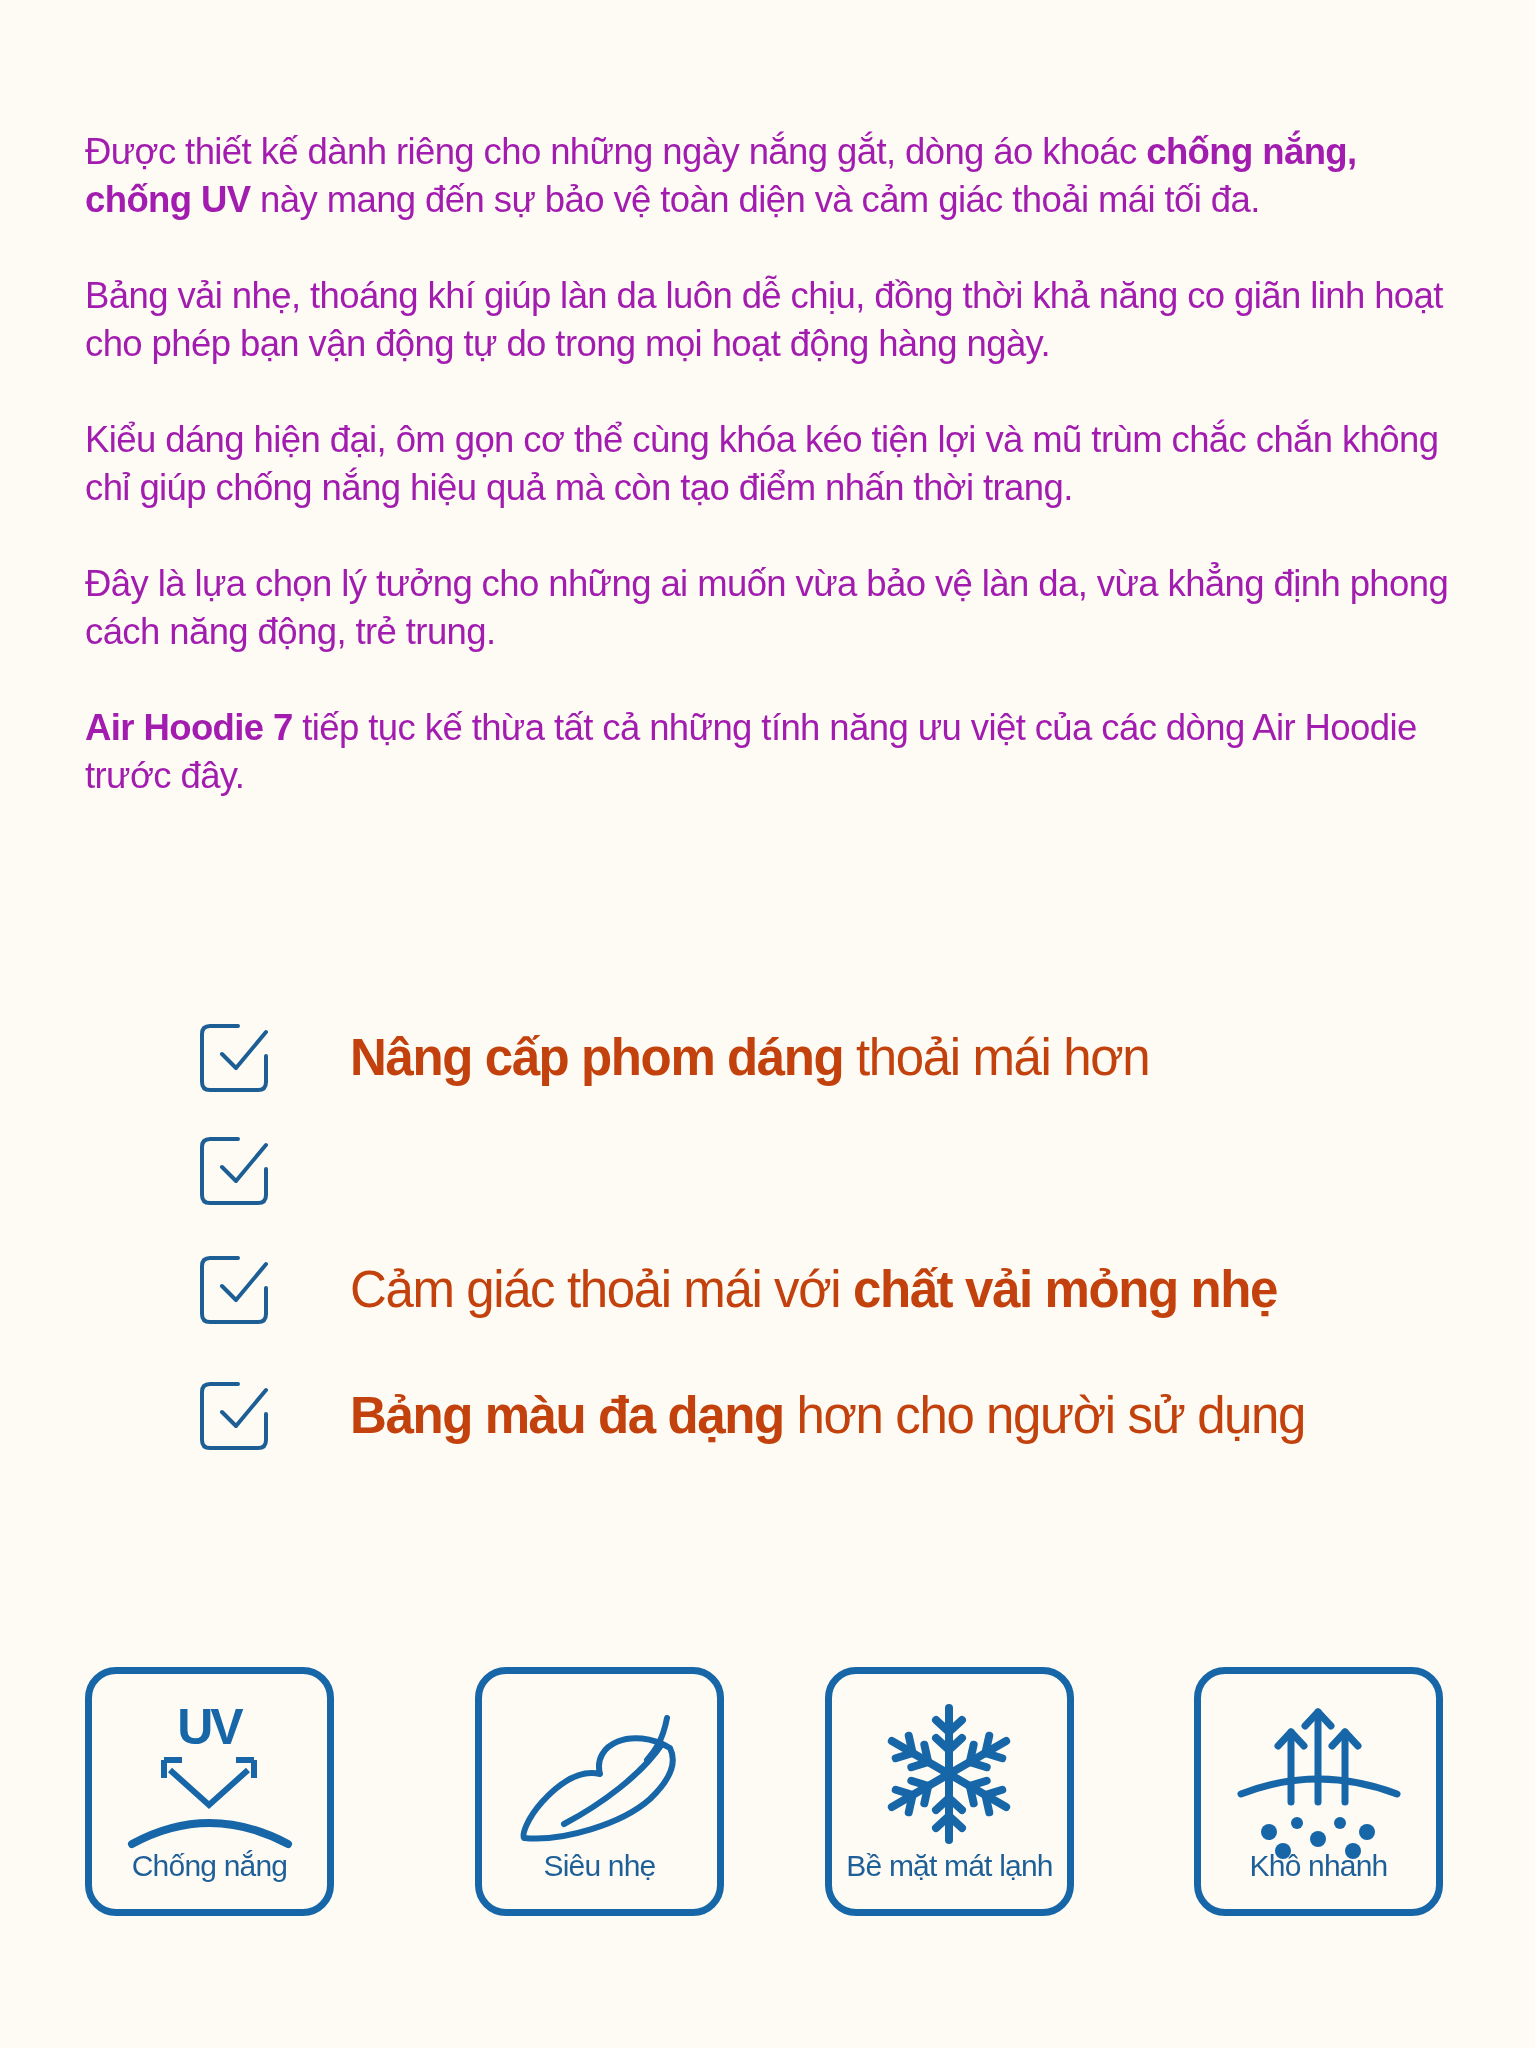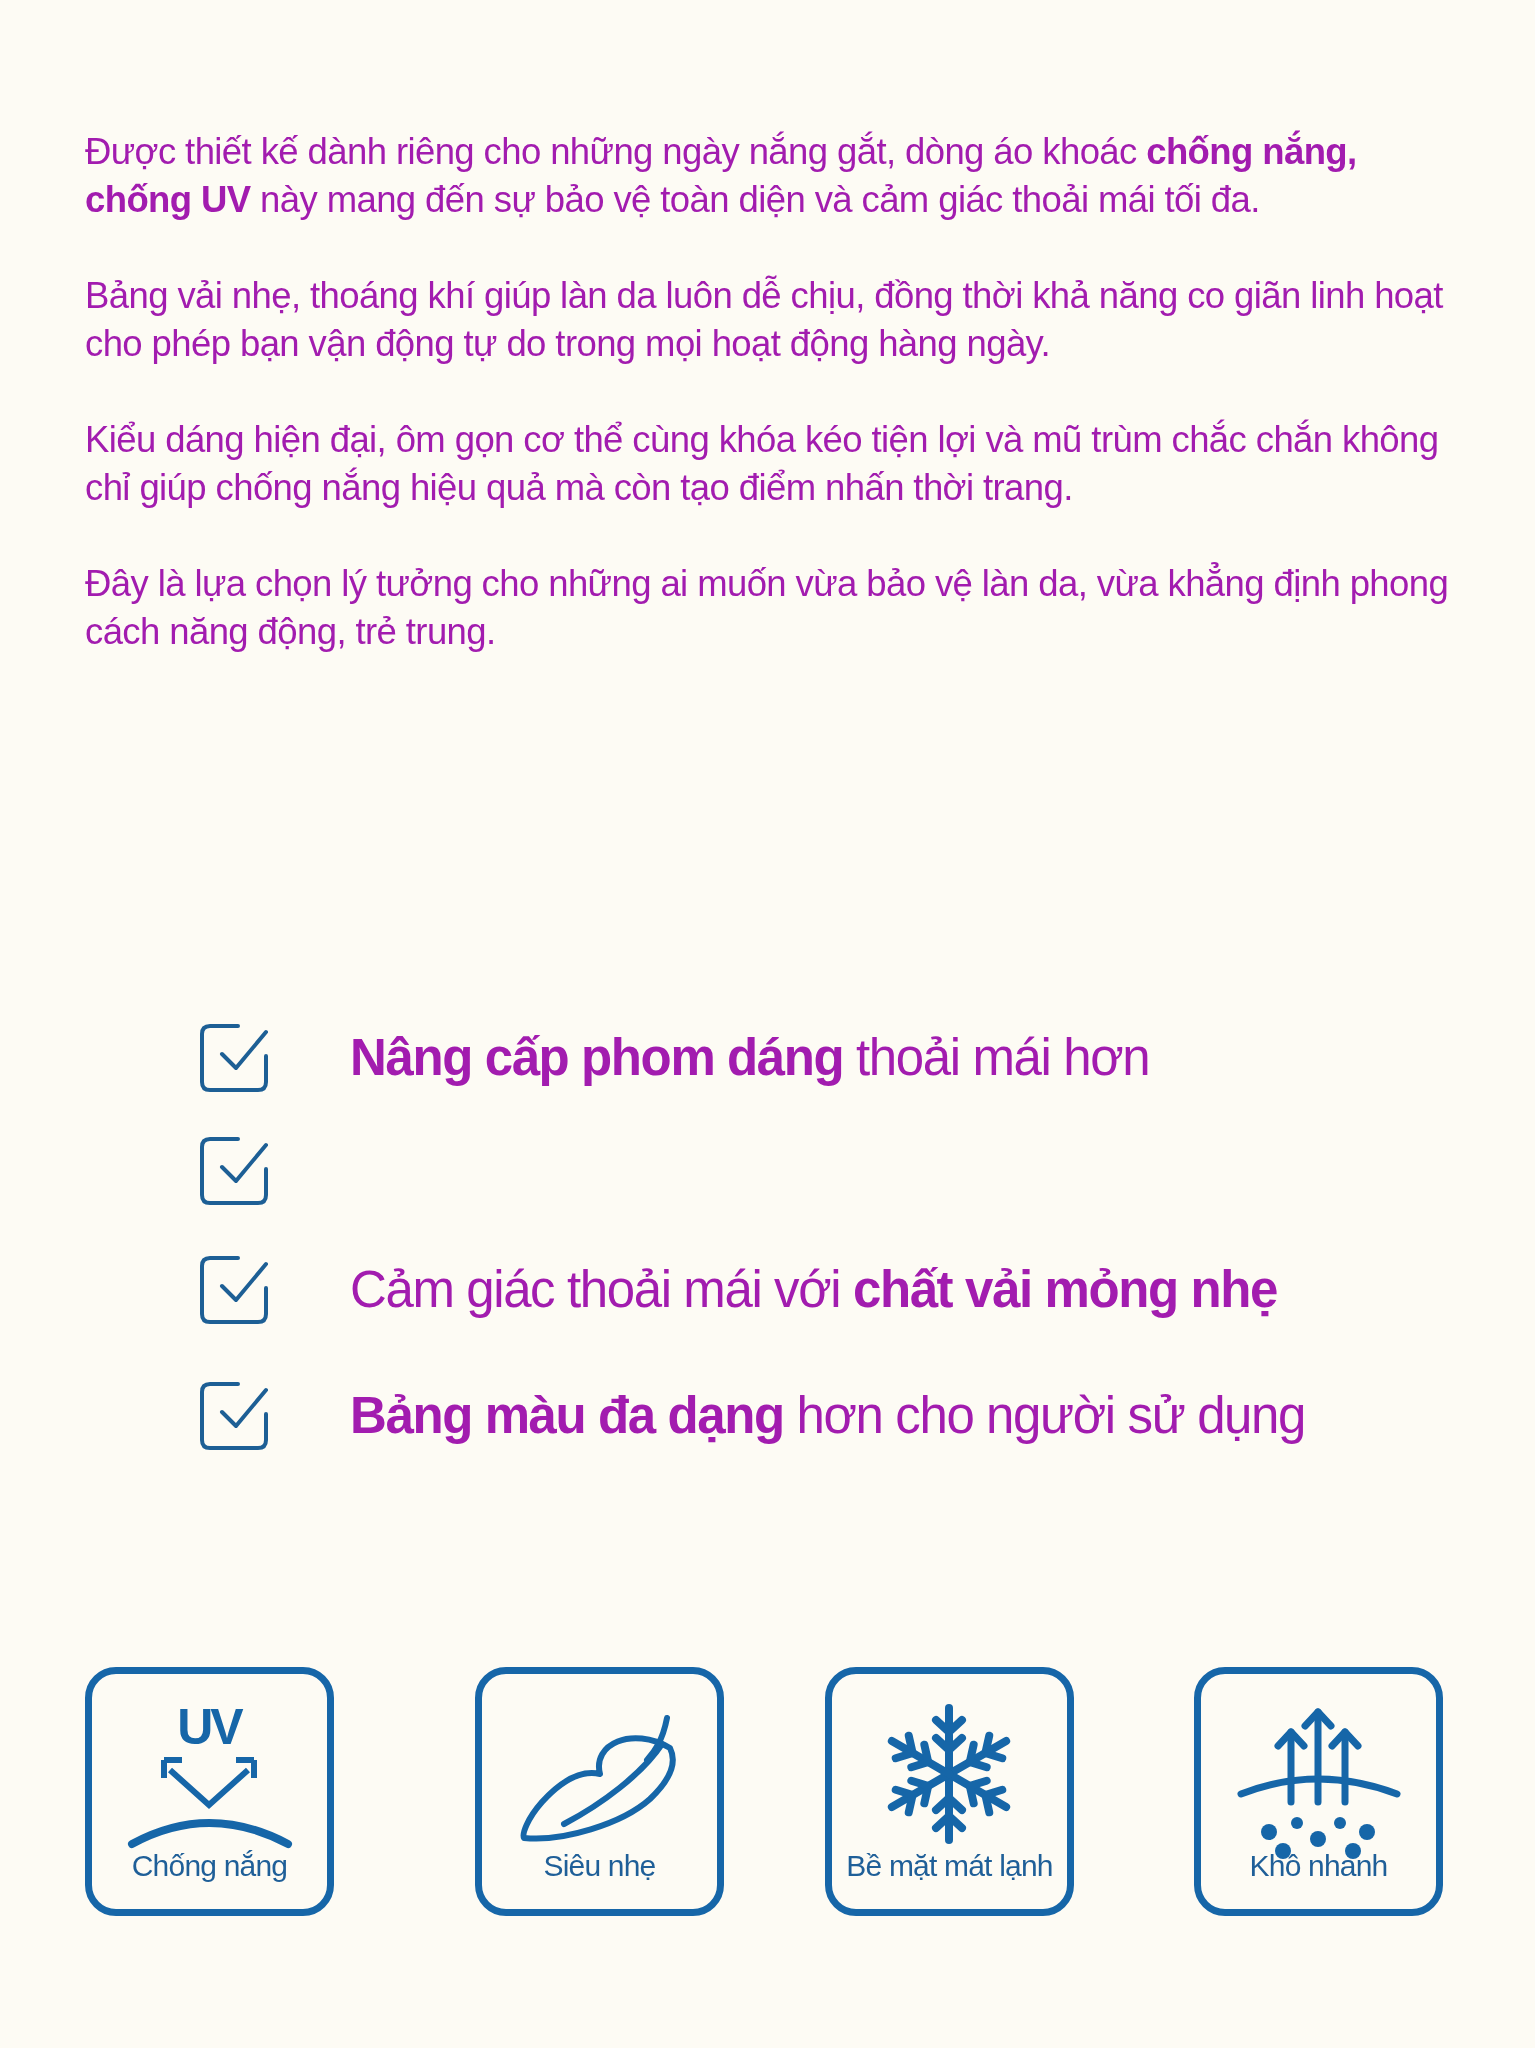--- a/index.html
+++ b/index.html
@@ -9,21 +9,21 @@
   }
   .intro { position:absolute; left:85px; top:128px; width:1380px; }
   .intro p {
     margin:0 0 48px 0; font-size:36.5px; line-height:48px; letter-spacing:-0.6px; color:#a21caf;
   }
   .intro b { font-weight:700; }
   .checklist { position:absolute; left:198px; top:1022px; width:1300px; }
   .check-row { position:absolute; left:0; height:72px; display:block; width:1300px; }
   .check-row svg { position:absolute; left:0; top:0; }
   .check-text {
-    position:absolute; left:152px; top:4px; font-size:51px; line-height:64px; letter-spacing:-1.4px; white-space:nowrap; color:#a21caf;
+    position:absolute; left:152px; top:4px; font-size:51px; line-height:64px; letter-spacing:-1.4px; white-space:nowrap; color:#c2410c;
   }
   .check-text b { font-weight:700; }
   .features { position:absolute; left:0; top:1667px; width:1535px; height:250px; }
   .feature {
     position:absolute; top:0; width:249px; height:249px; box-sizing:border-box;
     border:7px solid #1666a8; border-radius:31px; background:#fdfbf4;
   }
   .feature svg.glyph { position:absolute; left:0; top:0; }
   .feature-label {
     position:absolute; left:0; right:0; top:174px; text-align:center; font-size:30px; line-height:36px;
@@ -31,20 +31,21 @@
   }
 </style>
 </head>
 <body>
 
 <div class="intro">
   <p><span>Được thiết kế dành riêng cho những ngày nắng gắt, dòng áo khoác </span><b>chống nắng, chống UV</b><span> này mang đến sự bảo vệ toàn diện và cảm giác thoải mái tối đa.</span></p>
   <p><span>Bảng vải nhẹ, thoáng khí giúp làn da luôn dễ chịu, đồng thời khả năng co giãn linh hoạt cho phép bạn vận động tự do trong mọi hoạt động hàng ngày.</span></p>
   <p><span>Kiểu dáng hiện đại, ôm gọn cơ thể cùng khóa kéo tiện lợi và mũ trùm chắc chắn không chỉ giúp chống nắng hiệu quả mà còn tạo điểm nhấn thời trang.</span></p>
   <p><span>Đây là lựa chọn lý tưởng cho những ai muốn vừa bảo vệ làn da, vừa khẳng định phong cách năng động, trẻ trung.</span></p>
+  <p><b>Air Hoodie 7</b><span> tiếp tục kế thừa tất cả những tính năng ưu việt của các dòng Air Hoodie trước đây.</span></p>
 </div>
 
 <div class="checklist">
 
   <div class="check-row" style="top:0px;">
     <svg width="76" height="72" viewBox="0 0 76 72">
       <path d="M40 4 H12 Q4 4 4 12 V60 Q4 68 12 68 H60 Q68 68 68 60 V34" fill="none" stroke="#1d5f95" stroke-width="4" stroke-linecap="round"></path>
       <path d="M24 32 L38 46 L68 10" fill="none" stroke="#1d5f95" stroke-width="4" stroke-linecap="round" stroke-linejoin="round"></path>
     </svg>
     <div class="check-text"><b>Nâng cấp phom dáng</b><span> thoải mái hơn</span></div>

